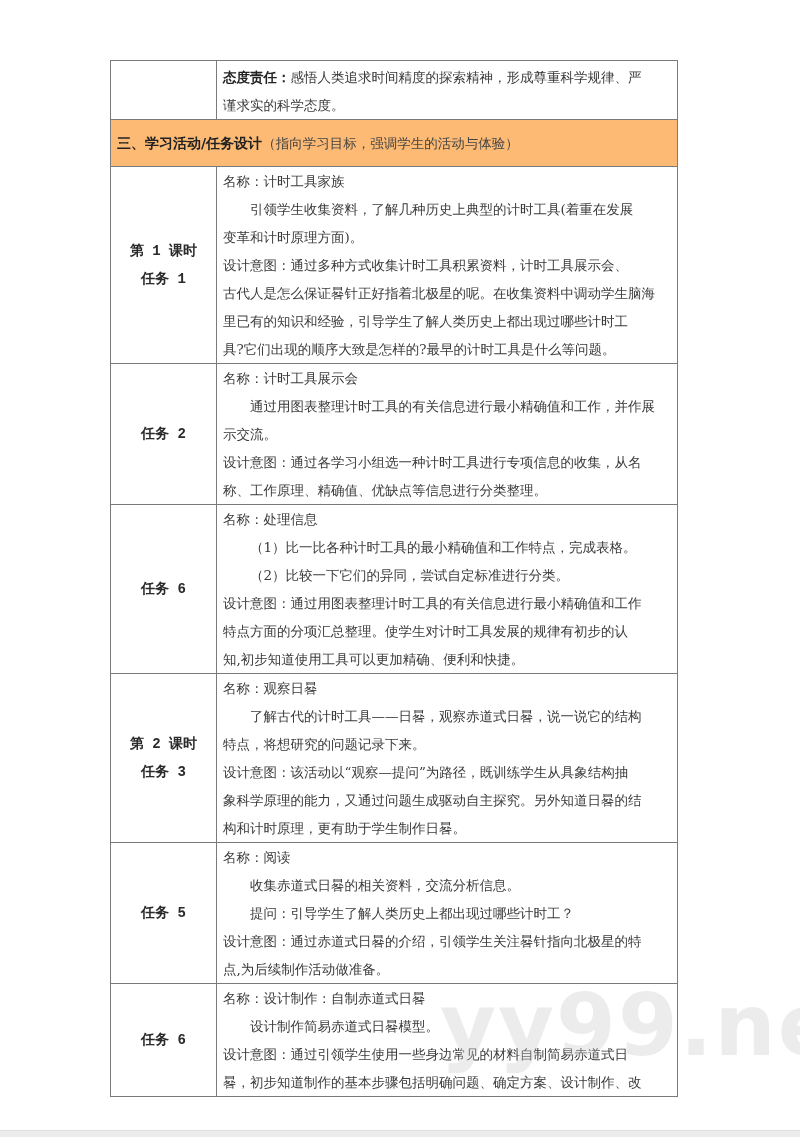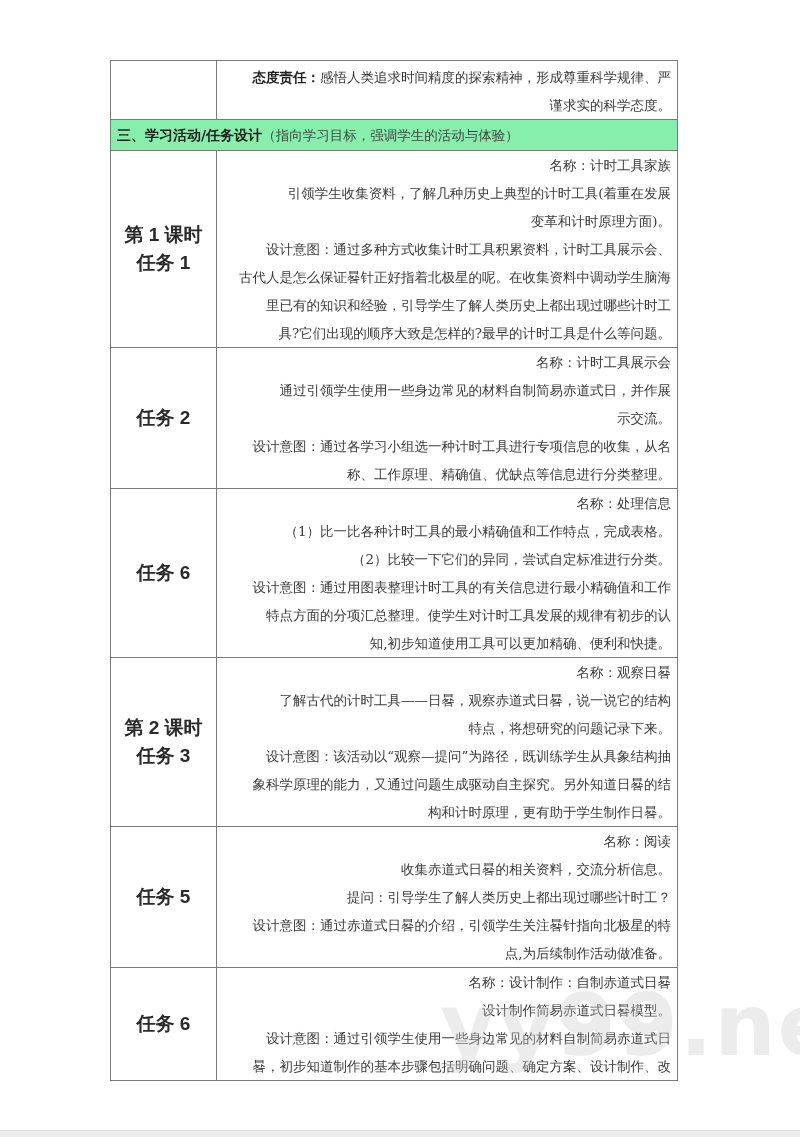--- a/index.html
+++ b/index.html
@@ -36,37 +36,36 @@
     }
     table.doc td {
       border: 1px solid #7a7a7a;
       vertical-align: top;
       padding: 0;
     }
     td.label-cell {
       width: 105px;
       text-align: center;
       vertical-align: middle !important;
-      font-family: Liberation Sans, sans-serif;
+      font-family: Liberation Mono, monospace;
       font-weight: bold;
-      font-size: 19px;
+      font-size: 14px;
       color: #2a2a2a;
       line-height: 28px;
     }
     td.content-cell {
       padding: 0 6px 0 6px !important;
       line-height: 28px;
-      text-align: right;
     }
     .line { display: block; }
     .indent { text-indent: 2em; }
     .attitude-label { font-family: "DejaVu Sans", "Liberation Sans", sans-serif; font-weight: bold; color: #222; }
     tr.section-row td {
-      background: #86efac;
-      padding: 0 6px !important;
+      background: #fdba74;
+      padding: 8px 6px !important;
       line-height: 30px;
       height: 30px;
     }
     .section-title { font-family: "DejaVu Sans", "Liberation Sans", sans-serif; font-weight: bold; color: #222; font-size: 14px; }
     .section-sub { color: #444; font-size: 13.5px; }
     .watermark {
       position: absolute;
       left: 440px;
       top: 975px;
       font-family: "DejaVu Sans", "Liberation Sans", sans-serif;
@@ -115,21 +114,21 @@
           <span class="line">具?它们出现的顺序大致是怎样的?最早的计时工具是什么等问题。</span>
         </td>
       </tr>
 
       <tr>
         <td class="label-cell">
           <span class="line">任务 2</span>
         </td>
         <td class="content-cell">
           <span class="line">名称：计时工具展示会</span>
-          <span class="line indent">通过引领学生使用一些身边常见的材料自制简易赤道式日，并作展</span>
+          <span class="line indent">通过用图表整理计时工具的有关信息进行最小精确值和工作，并作展</span>
           <span class="line">示交流。</span>
           <span class="line">设计意图：通过各学习小组选一种计时工具进行专项信息的收集，从名</span>
           <span class="line">称、工作原理、精确值、优缺点等信息进行分类整理。</span>
         </td>
       </tr>
 
       <tr>
         <td class="label-cell">
           <span class="line">任务 6</span>
         </td>

